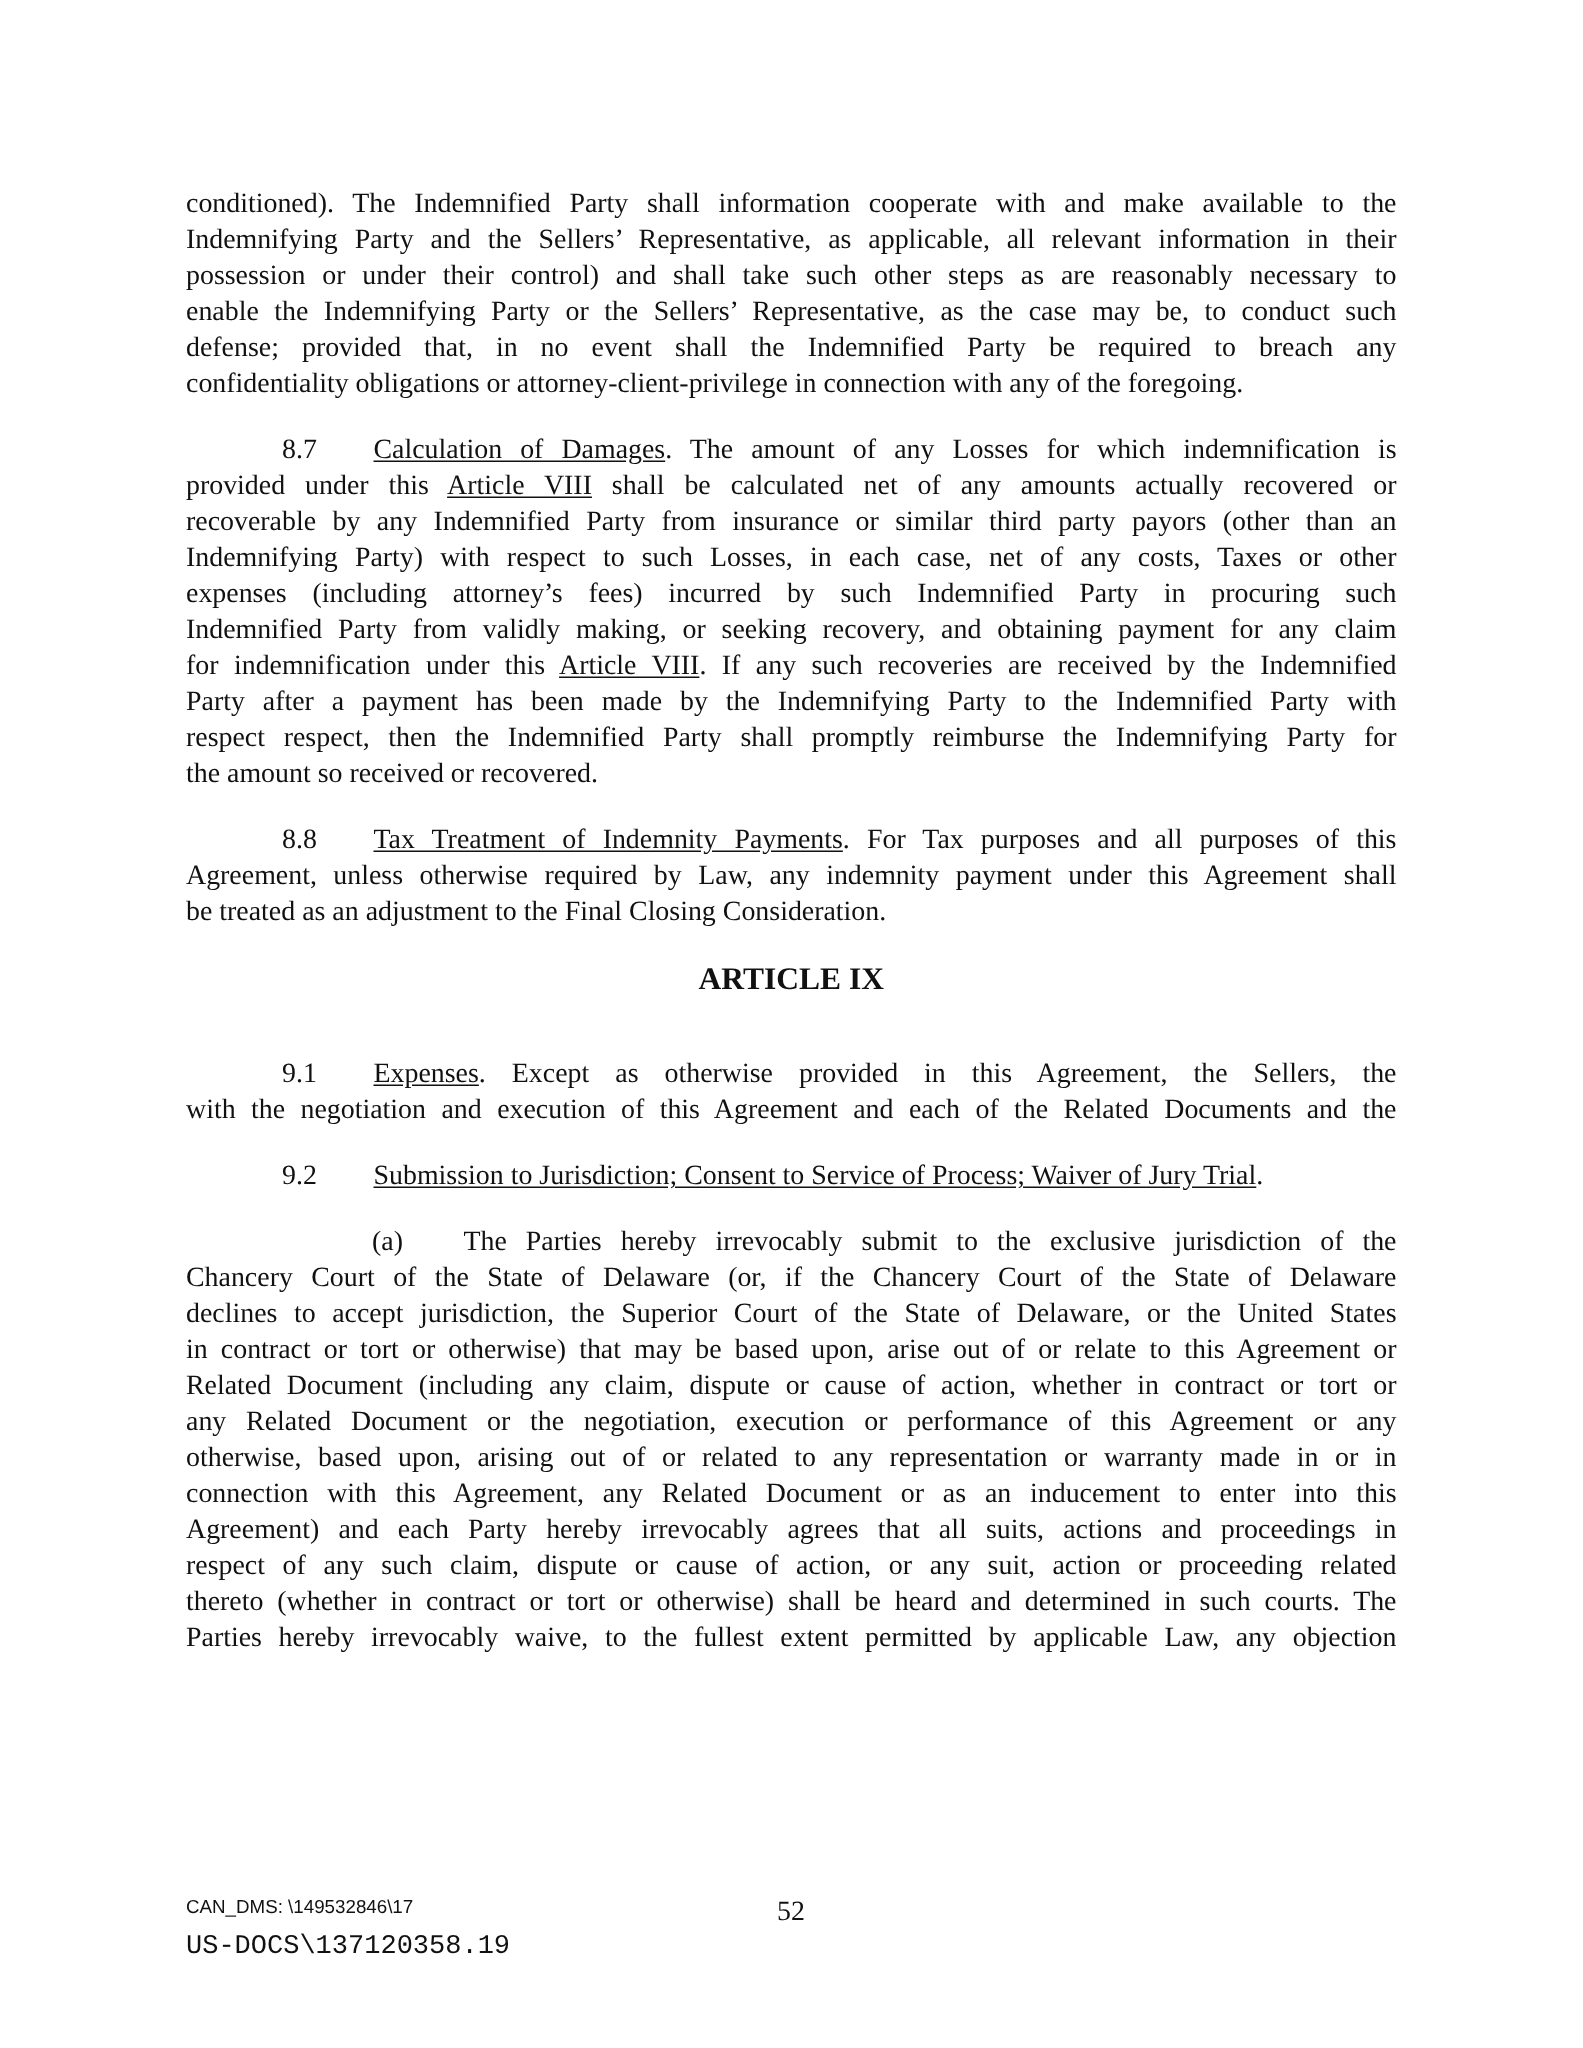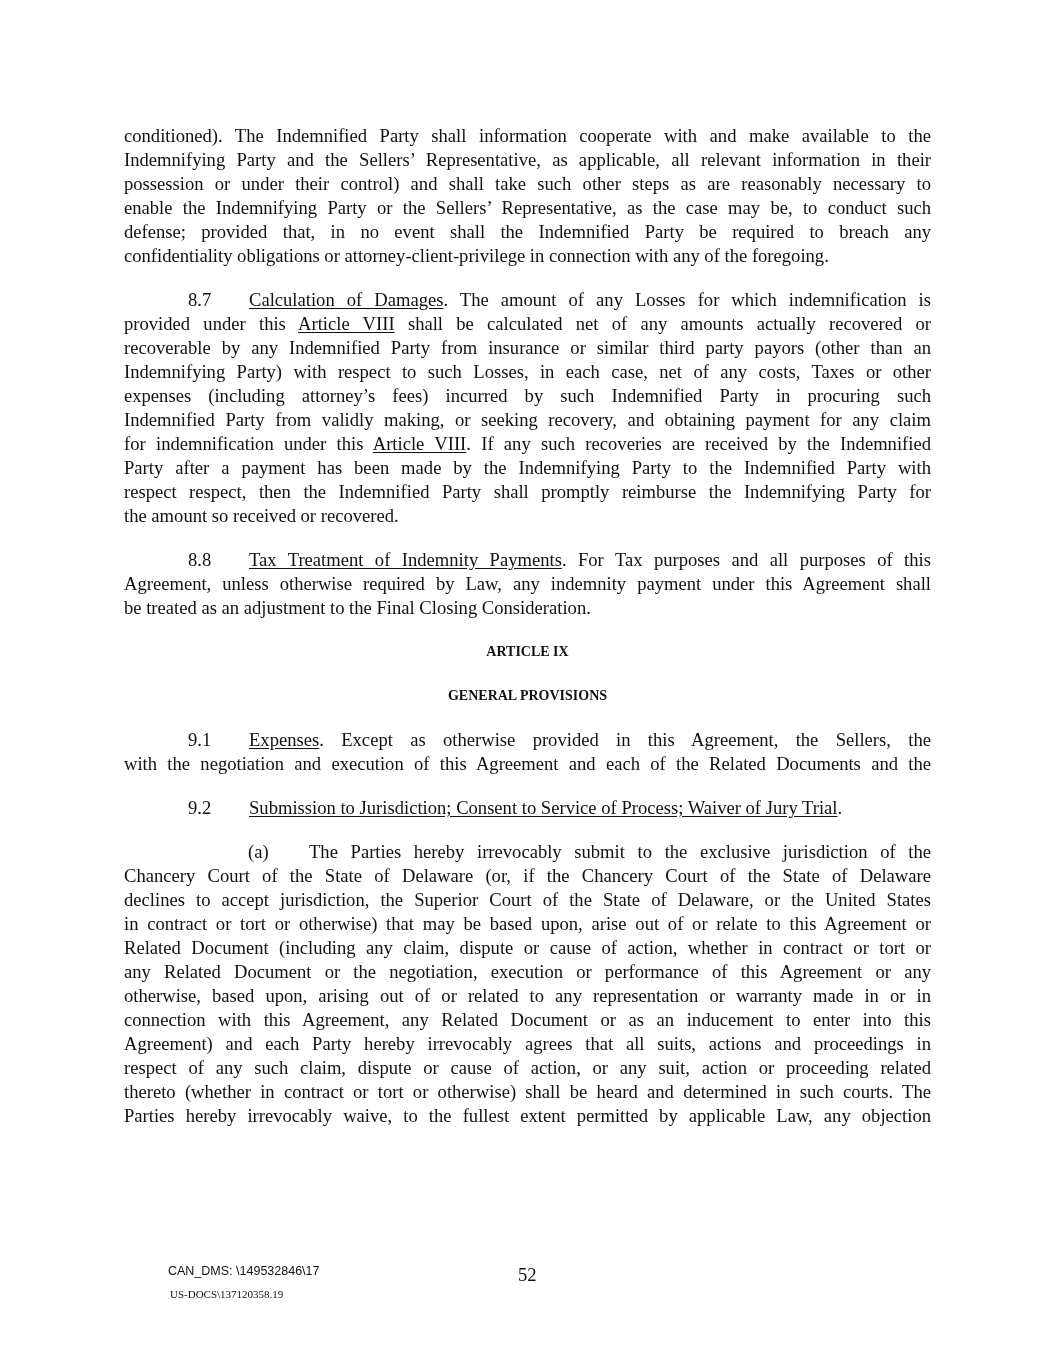--- a/index.html
+++ b/index.html
@@ -4,25 +4,25 @@
 <style>
   html, body { margin: 0; padding: 0; background: #ffffff; }
   body { width: 1055px; height: 1365px; position: relative; overflow: hidden;
          font-family: "Liberation Serif", serif; color: #111; }
   .page { position: absolute; left: 124px; top: 124px; width: 807px; }
   .line { font-size: 18.6px; line-height: 24px; height: 24px; white-space: nowrap;
           text-align: justify; text-align-last: justify; }
   .line.last { text-align-last: left; }
   .u { text-decoration: underline; text-underline-offset: 2px; }
   .gap { height: 20px; }
-  .heading { font-weight: bold; text-align: center; font-size: 14px; line-height: 24px; height: 24px; }
+  .heading { font-weight: bold; text-align: center; font-size: 21px; line-height: 24px; height: 24px; }
   .ind1 { padding-left: 64px; }
   .ind2 { padding-left: 124px; }
-  .footer-left1 { position: absolute; left: 124px; top: 1264px; font-family: "Liberation Sans", sans-serif; font-size: 12.5px; margin-left: 44px; }
-  .footer-left2 { position: absolute; left: 124px; top: 1288px; font-family: Liberation Serif, serif; font-size: 11px; margin-left: 46px; }
+  .footer-left1 { position: absolute; left: 124px; top: 1264px; font-family: "Liberation Sans", sans-serif; font-size: 12.5px; }
+  .footer-left2 { position: absolute; left: 124px; top: 1288px; font-family: Liberation Mono, monospace; font-size: 18px; }
   .page-number { position: absolute; left: 518px; top: 1264px; font-size: 18.6px; }
   .sec-num { display: inline-block; width: 61px; }
   .sub-num { display: inline-block; width: 61px; }
 </style>
 </head>
 <body>
 
 <div class="page">
 
   <div>
@@ -51,21 +51,20 @@
 
   <div>
     <div class="line ind1"><span class="sec-num">8.8</span><span class="u">Tax Treatment of Indemnity Payments</span><span>.  For Tax purposes and all purposes of this</span></div>
     <div class="line">Agreement, unless otherwise required by Law, any indemnity payment under this Agreement shall</div>
     <div class="line last">be treated as an adjustment to the Final Closing Consideration.</div>
   </div>
   <div class="gap"></div>
 
   <div class="heading">ARTICLE IX</div>
   <div class="gap"></div>
-  <div class="heading">GENERAL PROVISIONS</div>
   <div class="gap"></div>
 
   <div>
     <div class="line ind1"><span class="sec-num">9.1</span><span class="u">Expenses</span><span>.  Except as otherwise provided in this Agreement, the Sellers, the</span></div>
     <div class="line">with the negotiation and execution of this Agreement and each of the Related Documents and the</div>
   </div>
   <div class="gap"></div>
 
   <div>
     <div class="line last ind1"><span class="sec-num">9.2</span><span class="u">Submission to Jurisdiction; Consent to Service of Process; Waiver of Jury Trial</span><span>.</span></div>

